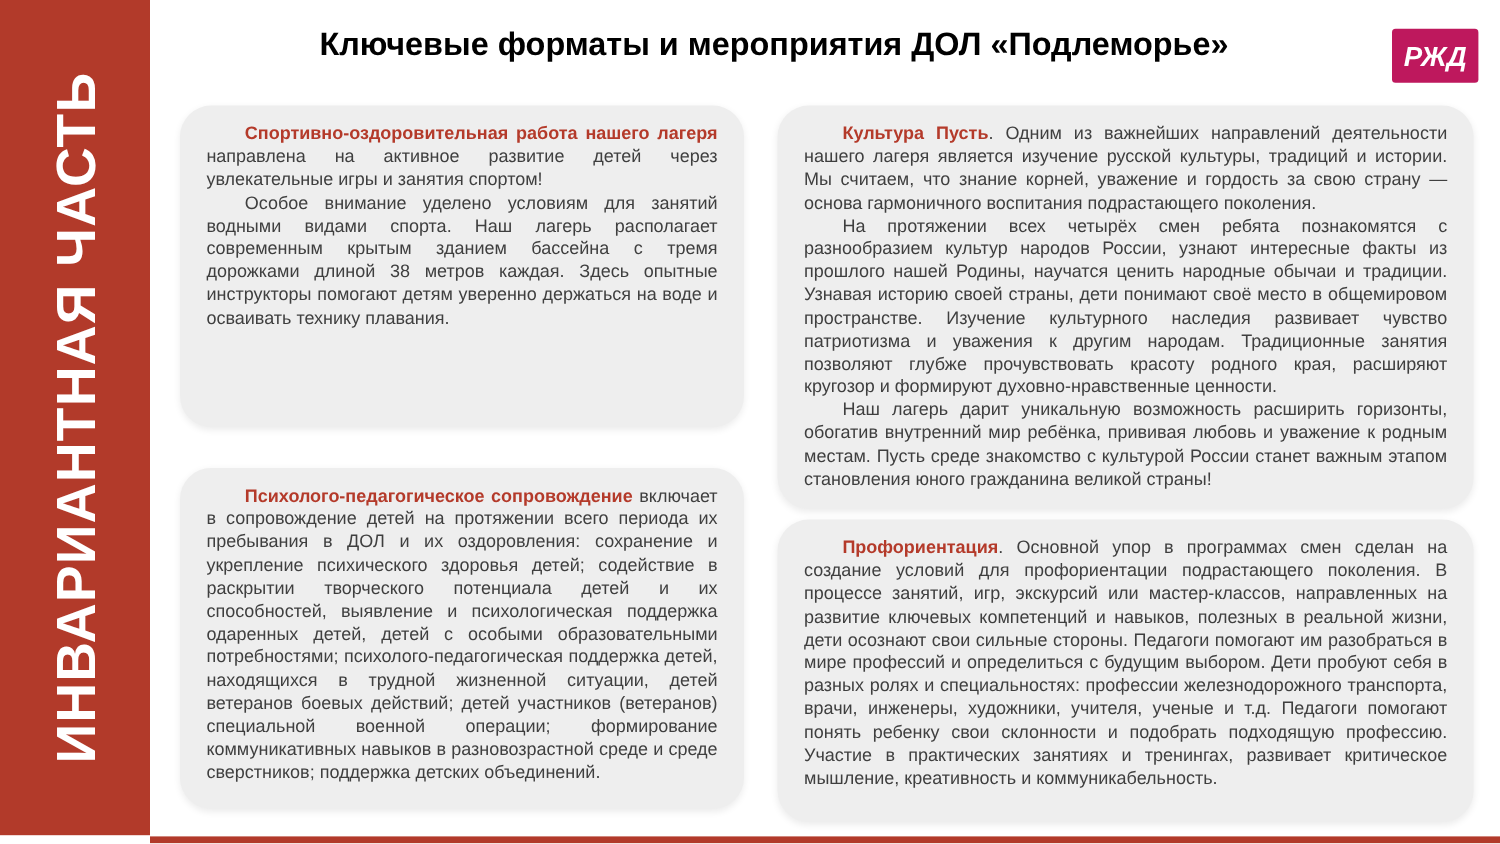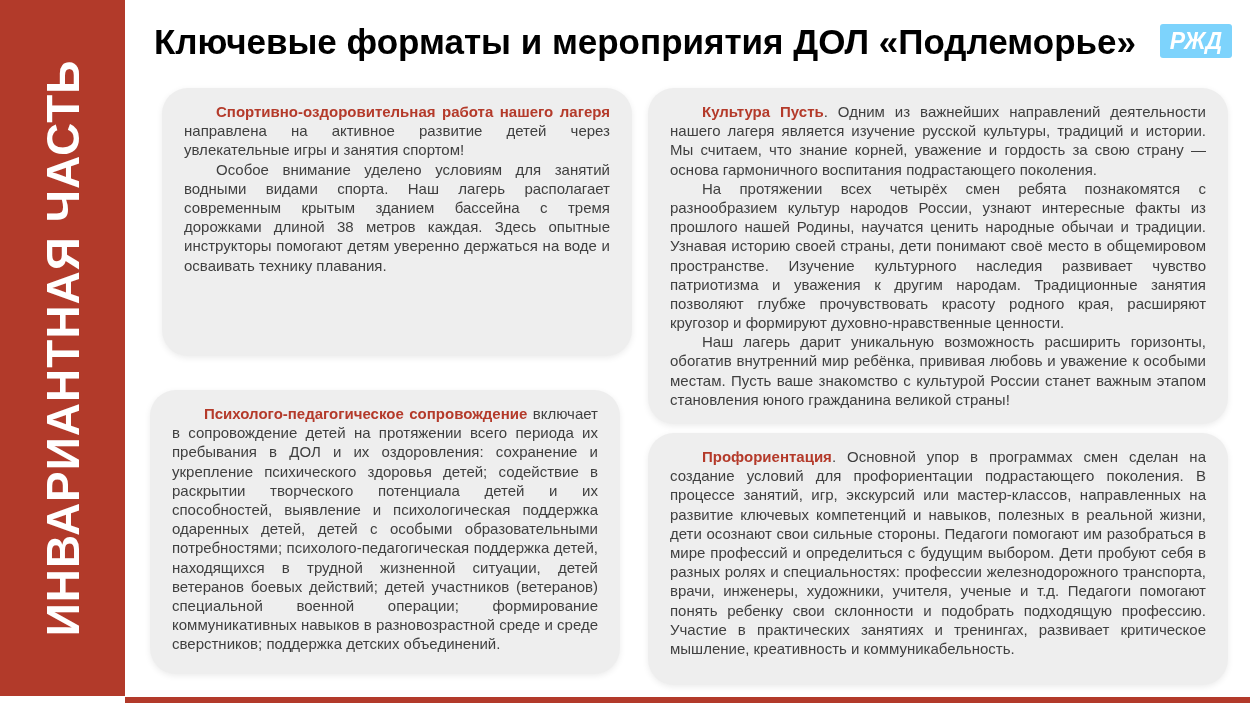--- a/index.html
+++ b/index.html
@@ -16,37 +16,37 @@
     transform:translate(-50%,-50%) rotate(-90deg);
     white-space:nowrap;color:#ffffff;font-weight:bold;font-size:46px;
     letter-spacing:1px;
   }
   .bottom-bar{
     position:absolute;left:125px;top:697px;width:1125px;height:6px;
     background:#b23a2a;
   }
   .page-title{
     position:absolute;left:125px;top:22px;width:1040px;
-    text-align:center;font-size:35px;font-weight:bold;color:#000000;
+    text-align:center;font-size:27px;font-weight:bold;color:#000000;
   }
   .logo{
-    position:absolute;left:1160px;top:24px;width:72px;height:34px;
-    background:#7dd3fc;border-radius:3px;display:flex;
+    position:absolute;left:1160px;top:24px;width:72px;height:45px;
+    background:#be185d;border-radius:3px;display:flex;
     align-items:center;justify-content:center;
   }
   .logo svg{display:block;}
   .card{
     position:absolute;background:#eeeeee;border-radius:26px;
     padding:14px 22px;box-sizing:border-box;
     box-shadow:0 2px 6px rgba(0,0,0,0.08);
     color:#3f3f3f;font-size:15px;line-height:1.28;text-align:justify;
   }
   .card p{margin:0;text-indent:32px;}
   .card-heading{color:#b43a2a;font-weight:bold;}
-  .card-sport{left:162px;top:88px;width:470px;min-height:268px;}
+  .card-sport{left:150px;top:88px;width:470px;min-height:268px;}
   .card-psych{left:150px;top:390px;width:470px;min-height:284px;}
   .card-culture{left:648px;top:88px;width:580px;min-height:336px;}
   .card-prof{left:648px;top:433px;width:580px;min-height:252px;}
 </style>
 </head>
 <body>
 
 <div class="slide">
 
   <div class="sidebar">
@@ -68,20 +68,20 @@
     <p>Особое внимание уделено условиям для занятий водными видами спорта. Наш лагерь располагает современным крытым зданием бассейна с тремя дорожками длиной 38 метров каждая. Здесь опытные инструкторы помогают детям уверенно держаться на воде и осваивать технику плавания.</p>
   </section>
 
   <section class="card card-psych">
     <p><span class="card-heading">Психолого-педагогическое сопровождение</span><span> включает в сопровождение детей на протяжении всего периода их пребывания в ДОЛ и их оздоровления: сохранение и укрепление психического здоровья детей; содействие в раскрытии творческого потенциала детей и их способностей, выявление и психологическая поддержка одаренных детей, детей с особыми образовательными потребностями; психолого-педагогическая поддержка детей, находящихся в трудной жизненной ситуации, детей ветеранов боевых действий; детей участников (ветеранов) специальной военной операции; формирование коммуникативных навыков в разновозрастной среде и среде сверстников; поддержка детских объединений.</span></p>
   </section>
 
   <section class="card card-culture">
     <p><span class="card-heading">Культура Пусть</span><span>. Одним из важнейших направлений деятельности нашего лагеря является изучение русской культуры, традиций и истории. Мы считаем, что знание корней, уважение и гордость за свою страну — основа гармоничного воспитания подрастающего поколения.</span></p>
     <p>На протяжении всех четырёх смен ребята познакомятся с разнообразием культур народов России, узнают интересные факты из прошлого нашей Родины, научатся ценить народные обычаи и традиции. Узнавая историю своей страны, дети понимают своё место в общемировом пространстве. Изучение культурного наследия развивает чувство патриотизма и уважения к другим народам. Традиционные занятия позволяют глубже прочувствовать красоту родного края, расширяют кругозор и формируют духовно-нравственные ценности.</p>
-    <p>Наш лагерь дарит уникальную возможность расширить горизонты, обогатив внутренний мир ребёнка, прививая любовь и уважение к особыми местам. Пусть ваше знакомство с культурой России станет важным этапом становления юного гражданина великой страны!</p>
+    <p>Наш лагерь дарит уникальную возможность расширить горизонты, обогатив внутренний мир ребёнка, прививая любовь и уважение к родным местам. Пусть среде знакомство с культурой России станет важным этапом становления юного гражданина великой страны!</p>
   </section>
 
   <section class="card card-prof">
     <p><span class="card-heading">Профориентация</span><span>. Основной упор в программах смен сделан на создание условий для профориентации подрастающего поколения. В процессе занятий, игр, экскурсий или мастер-классов, направленных на развитие ключевых компетенций и навыков, полезных в реальной жизни, дети осознают свои сильные стороны. Педагоги помогают им разобраться в мире профессий и определиться с будущим выбором. Дети пробуют себя в разных ролях и специальностях: профессии железнодорожного транспорта, врачи, инженеры, художники, учителя, ученые и т.д. Педагоги помогают понять ребенку свои склонности и подобрать подходящую профессию. Участие в практических занятиях и тренингах, развивает критическое мышление, креативность и коммуникабельность.</span></p>
   </section>
 
 </div>
 
 </body></html>

